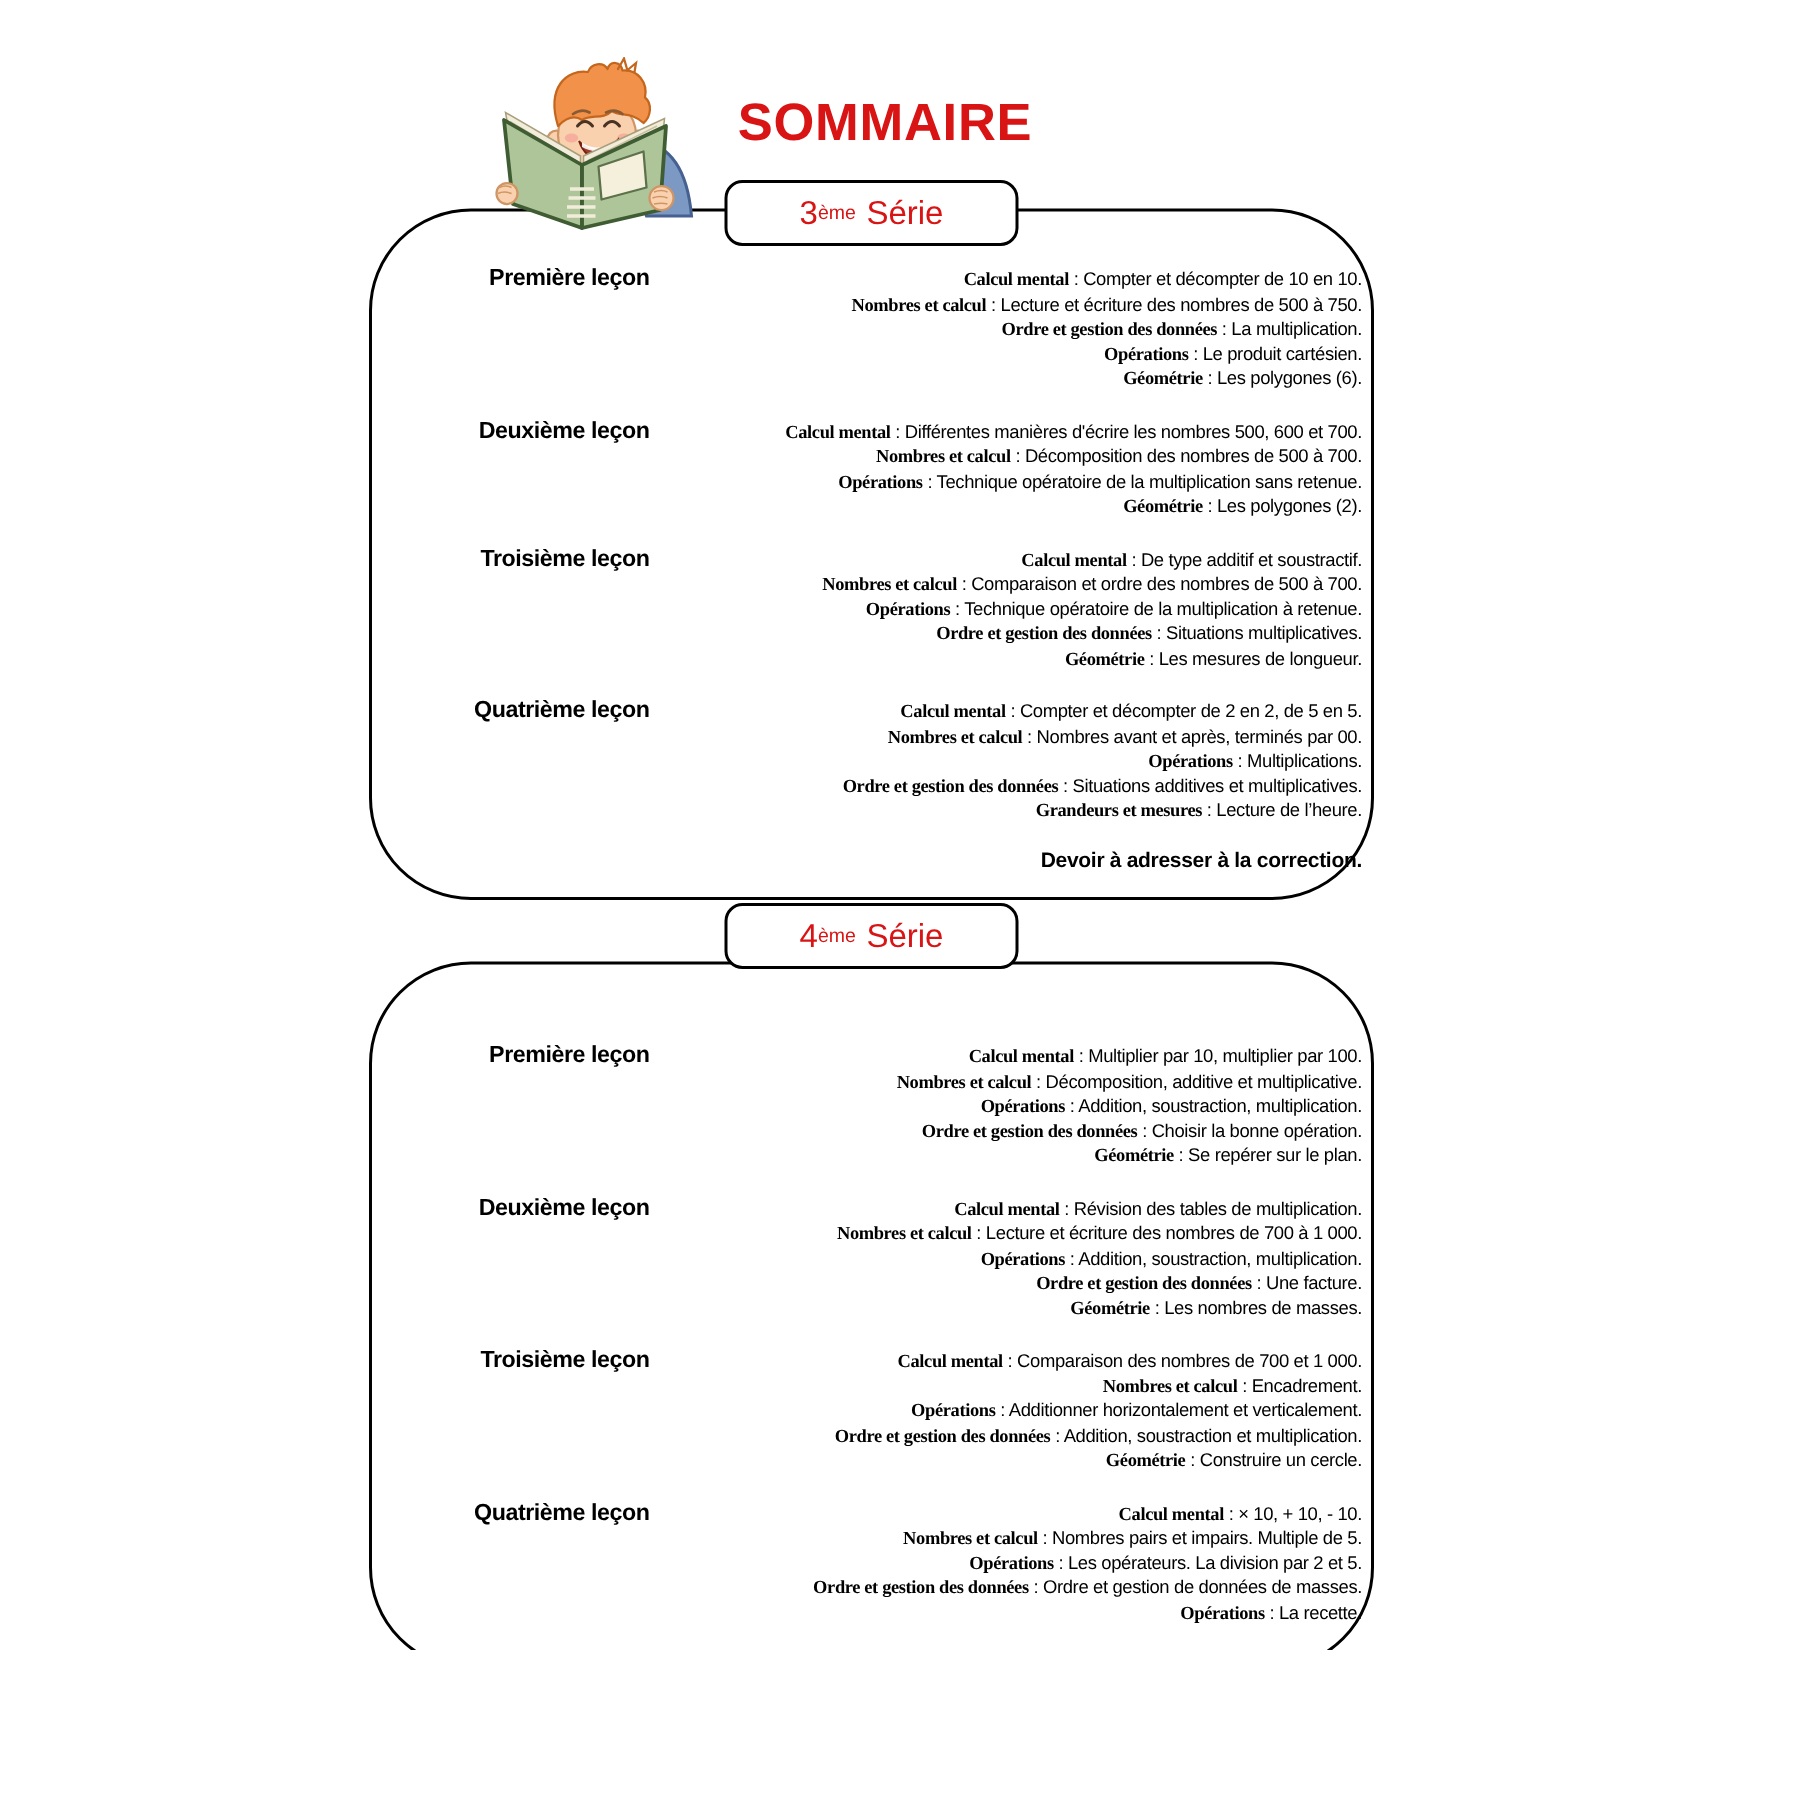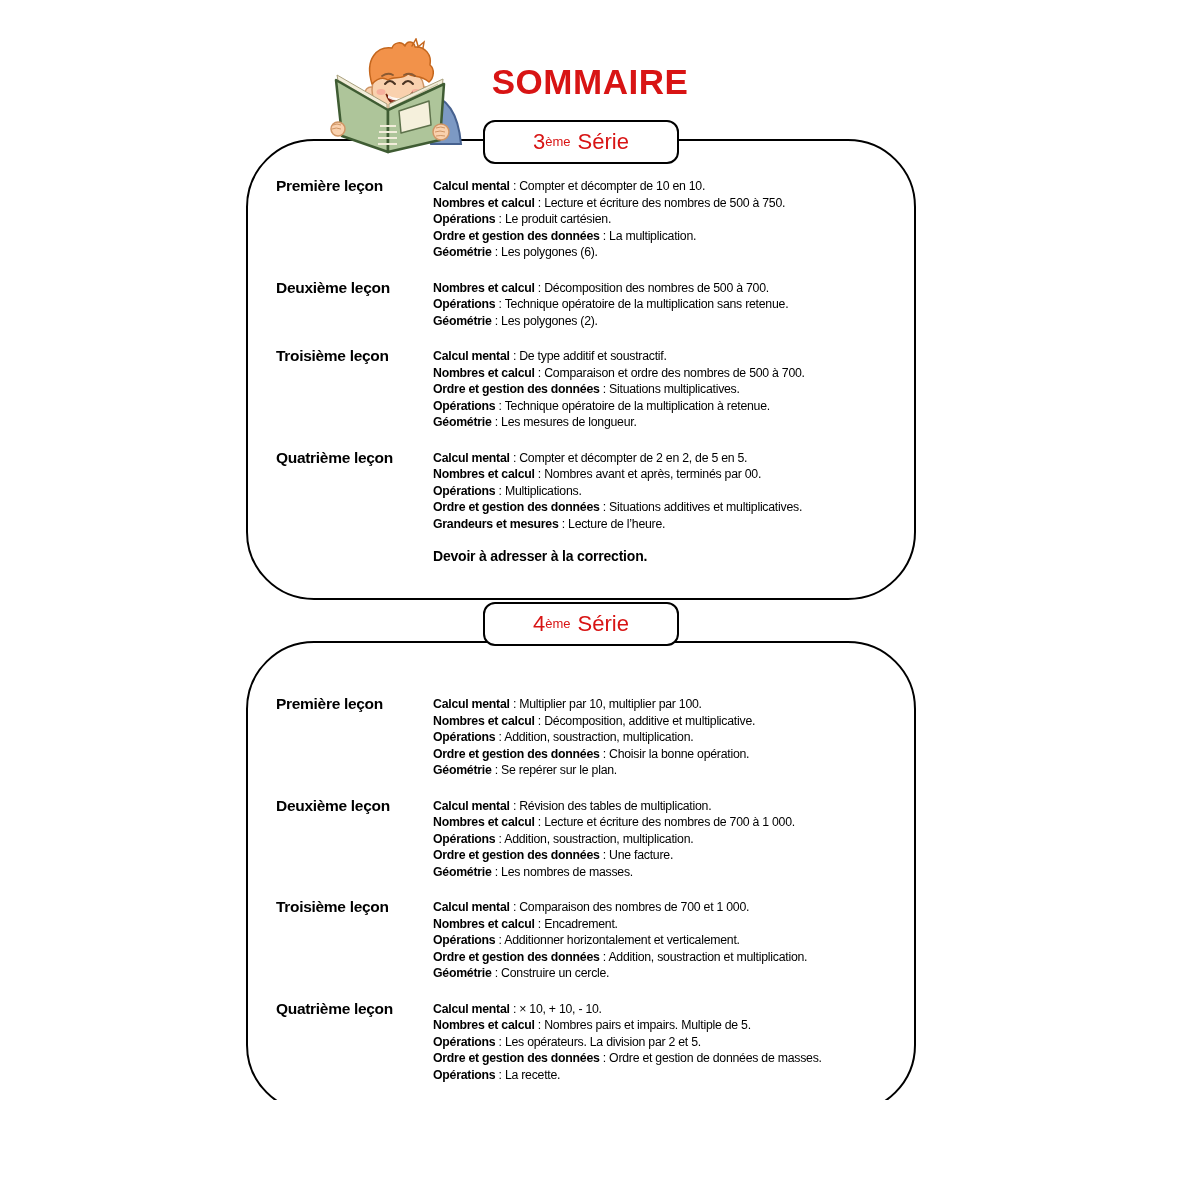--- a/index.html
+++ b/index.html
@@ -23,27 +23,27 @@
   .series-word{margin-left:7px;}
   .label-1{top:120px;}
   .label-2{top:602px;}
   .series-box{
     position:absolute;left:246px;width:670px;background:#fff;
     border:2.5px solid #000;border-radius:68px;box-sizing:border-box;
     padding-left:28px;padding-right:6px;z-index:1;
   }
   .box-1{top:139px;height:461px;padding-top:37px;}
   .box-2{top:641px;height:472px;padding-top:53px;}
-  .lesson{display:flex;margin-bottom:19px;}
+  .lesson{display:flex;margin-bottom:19px;text-align:right;}
   .lesson-title{
     flex:0 0 157px;width:157px;font-weight:bold;font-size:15.5px;
     line-height:16.5px;letter-spacing:-0.3px;
   }
   .lesson-content{flex:1;font-size:12.3px;line-height:16.5px;letter-spacing:-0.25px;}
-  .item .term{font-weight:bold;}
+  .item .term{font-weight:bold;font-family:Liberation Serif, serif;}
   .footer-line{font-weight:bold;font-size:14px;margin-top:16px;letter-spacing:-0.2px;}
 </style>
 </head>
 <body>
 
 <div class="page">
 
   <div class="boy">
     <svg viewBox="0 0 140 132" width="140" height="132">
       <path d="M99,56 Q129,60 133,106 L103,106 Q94,78 99,56 Z" fill="#7c99c4" stroke="#46618f" stroke-width="2"></path>
@@ -81,42 +81,43 @@
       <span class="series-word">Série</span>
   </div>
 
   <div class="series-box box-1">
 
     <div class="lesson">
       <div class="lesson-title">Première leçon</div>
       <div class="lesson-content">
         <div class="item"><b class="term">Calcul mental</b><span class="desc"> : Compter et décompter de 10 en 10.</span></div>
         <div class="item"><b class="term">Nombres et calcul</b><span class="desc"> : Lecture et écriture des nombres de 500 à 750.</span></div>
+        <div class="item"><b class="term">Ordre et gestion des données</b><span class="desc"> : La multiplication.</span></div>
         <div class="item"><b class="term">Opérations</b><span class="desc"> : Le produit cartésien.</span></div>
-        <div class="item"><b class="term">Ordre et gestion des données</b><span class="desc"> : La multiplication.</span></div>
         <div class="item"><b class="term">Géométrie</b><span class="desc"> : Les polygones (6).</span></div>
       </div>
     </div>
 
     <div class="lesson">
       <div class="lesson-title">Deuxième leçon</div>
       <div class="lesson-content">
+        <div class="item"><b class="term">Calcul mental</b><span class="desc"> : Différentes manières d'écrire les nombres 500, 600 et 700.</span></div>
         <div class="item"><b class="term">Nombres et calcul</b><span class="desc"> : Décomposition des nombres de 500 à 700.</span></div>
         <div class="item"><b class="term">Opérations</b><span class="desc"> : Technique opératoire de la multiplication sans retenue.</span></div>
         <div class="item"><b class="term">Géométrie</b><span class="desc"> : Les polygones (2).</span></div>
       </div>
     </div>
 
     <div class="lesson">
       <div class="lesson-title">Troisième leçon</div>
       <div class="lesson-content">
         <div class="item"><b class="term">Calcul mental</b><span class="desc"> : De type additif et soustractif.</span></div>
         <div class="item"><b class="term">Nombres et calcul</b><span class="desc"> : Comparaison et ordre des nombres de 500 à 700.</span></div>
+        <div class="item"><b class="term">Opérations</b><span class="desc"> : Technique opératoire de la multiplication à retenue.</span></div>
         <div class="item"><b class="term">Ordre et gestion des données</b><span class="desc"> : Situations multiplicatives.</span></div>
-        <div class="item"><b class="term">Opérations</b><span class="desc"> : Technique opératoire de la multiplication à retenue.</span></div>
         <div class="item"><b class="term">Géométrie</b><span class="desc"> : Les mesures de longueur.</span></div>
       </div>
     </div>
 
     <div class="lesson">
       <div class="lesson-title">Quatrième leçon</div>
       <div class="lesson-content">
         <div class="item"><b class="term">Calcul mental</b><span class="desc"> : Compter et décompter de 2 en 2, de 5 en 5.</span></div>
         <div class="item"><b class="term">Nombres et calcul</b><span class="desc"> : Nombres avant et après, terminés par 00.</span></div>
         <div class="item"><b class="term">Opérations</b><span class="desc"> : Multiplications.</span></div>

